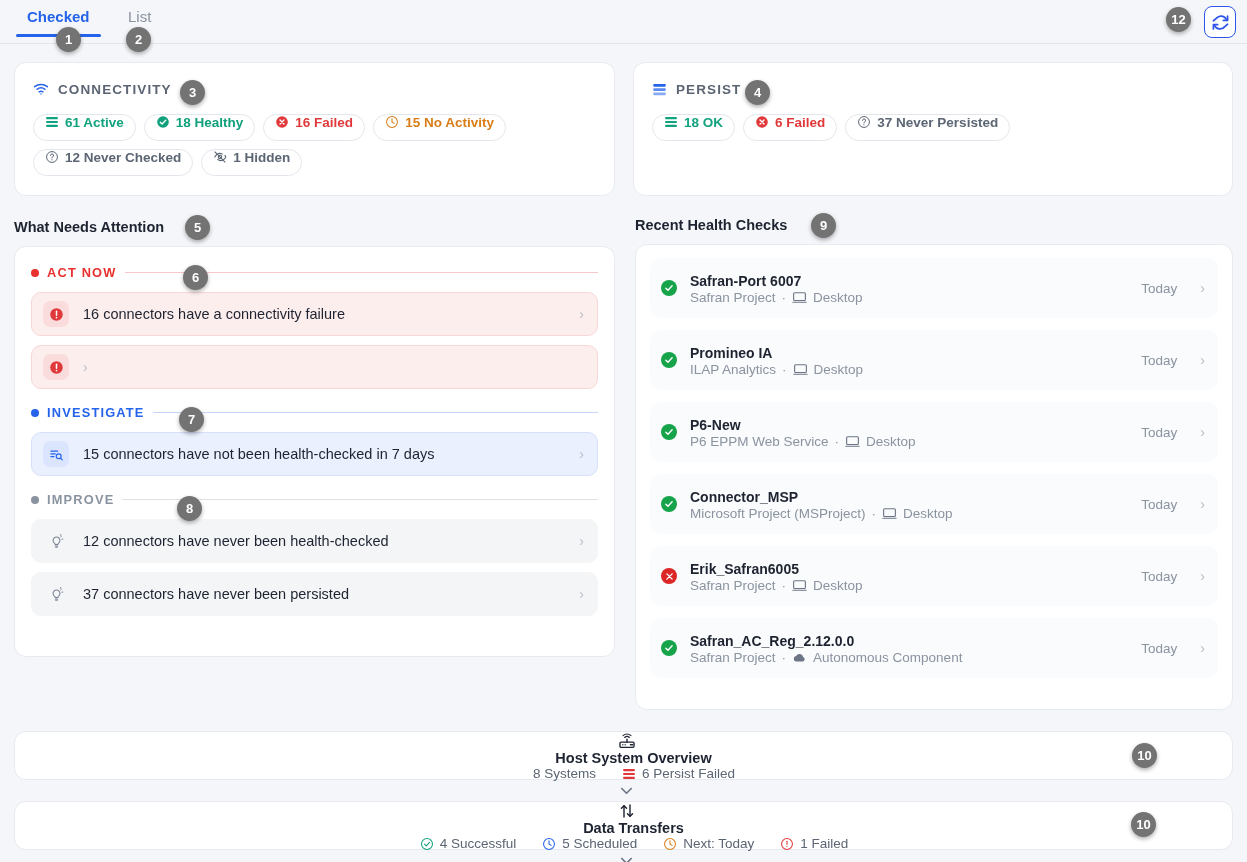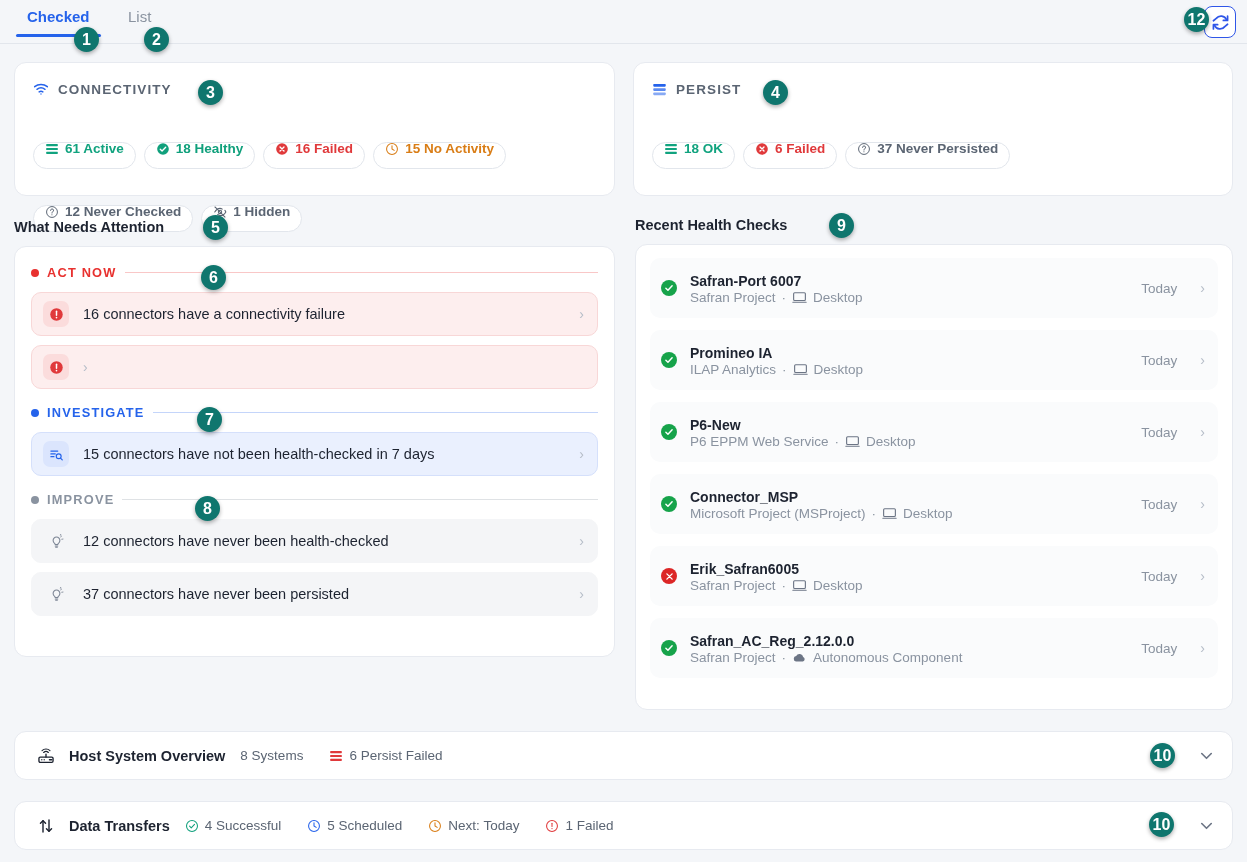--- a/index.html
+++ b/index.html
@@ -47,26 +47,25 @@
   #card-connectivity { left: 14px; top: 62px; width: 601px; }
   #card-persist { left: 633px; top: 62px; width: 600px; }
 
   .sec-head { display: flex; align-items: center; gap: 9px; height: 20px; }
   .sec-title {
     font-size: 13.5px; font-weight: 700; letter-spacing: 1.1px; color: #5b6573;
   }
 
   .pill-row { display: flex; flex-wrap: wrap; gap: 8px; margin-top: 15px; }
   .pill {
-    display: inline-flex; align-items: flex-end; gap: 6px;
-    height: 27px; padding: 12px 11px; border-radius: 14px;
+    display: inline-flex; align-items: flex-start; gap: 6px;
+    height: 27px; padding: 0 11px; border-radius: 14px;
     border: 1px solid #e2e6ec; background: #fff;
     font-size: 13.5px; font-weight: 700; white-space: nowrap;
     cursor: pointer;
-    margin-top: 28px;
   }
   .pill.muted { font-weight: 600; color: #5b6573; }
 
   
   .sec-heading {
     position: absolute; font-size: 14.5px; font-weight: 700; color: #1d2330;
   }
   #h-attention { left: 14px; top: 219px; }
   #h-recent { left: 635px; top: 217px; }
 
@@ -113,38 +112,38 @@
   .hc-status.ok { background: #16a34a; }
   .hc-status.fail { background: #dc2626; }
   .hc-text { flex: 1; min-width: 0; }
   .hc-name { font-size: 14px; font-weight: 700; color: #1d2330; margin-bottom: 4px; }
   .hc-sub { font-size: 13.5px; color: #8a93a0; display: flex; align-items: center; gap: 6px; }
   .hc-when { font-size: 13.5px; color: #8a93a0; flex: none; margin-right: 10px; }
 
   
   .acc {
     position: absolute; left: 14px; width: 1219px; height: 49px;
-    display: flex; align-items: center; padding: 0 16px 0 22px; cursor: pointer;
+    display: flex; align-items: center; padding: 0 16px 0 22px; cursor: pointer; flex-direction: column;
   }
   #acc-host { top: 731px; }
   #acc-transfers { top: 801px; }
   .acc-title { font-size: 14.5px; font-weight: 700; color: #1d2330; margin-left: 14px; }
   .acc-meta { display: flex; align-items: center; gap: 26px; margin-left: 15px; }
   .acc-chip { display: inline-flex; align-items: center; gap: 6px;
     font-size: 13.5px; color: #5b6573; }
   .acc-spacer { flex: 1; }
 
   
   .badge {
     position: absolute; width: 25px; height: 25px; border-radius: 50%;
-    background: #0f766e; color: #fff;
-    font-size: 16px; font-weight: 700;
+    background: #737373; color: #fff;
+    font-size: 13px; font-weight: 700;
     display: flex; align-items: center; justify-content: center;
     box-shadow: 0 2px 4px rgba(0,0,0,.32);
-    z-index: 40; pointer-events: none; margin-left: 18px;
+    z-index: 40; pointer-events: none;
   }
   svg { display: block; }
 </style>
 </head>
 <body>
 
 <div class="page">
 
   <div class="tabbar">
     <div class="tab active" id="tab-overview">Checked</div>

